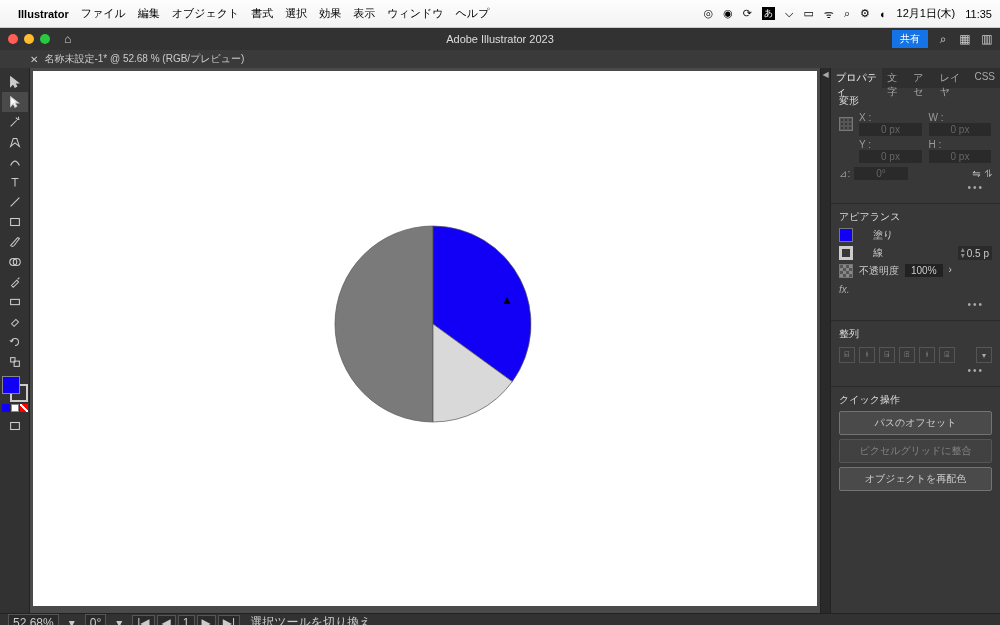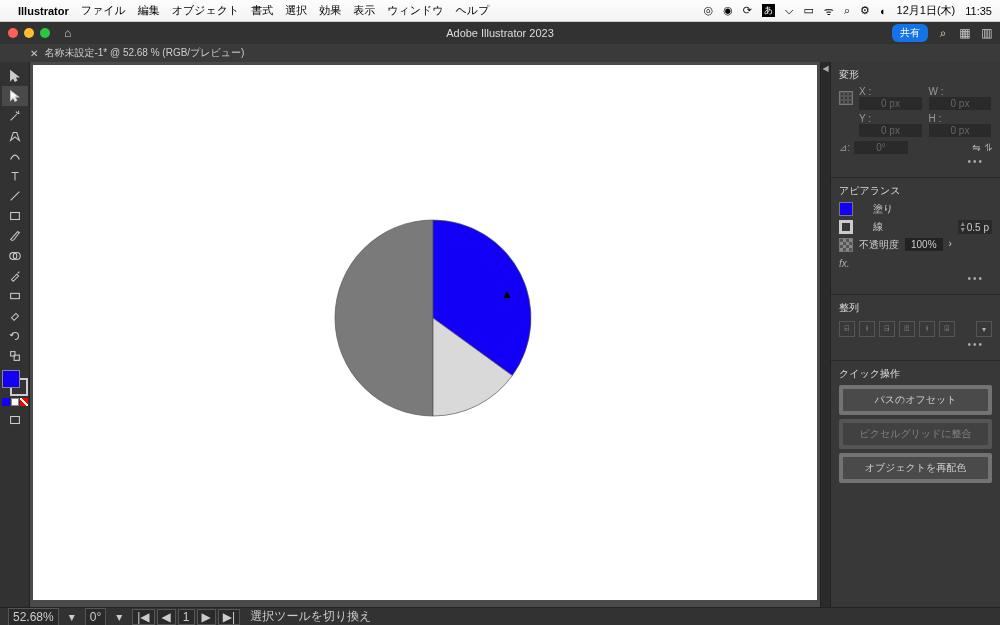--- a/index.html
+++ b/index.html
@@ -1,36 +1,36 @@
 <!DOCTYPE html>
 <html><head>
 <meta charset="utf-8">
 <style>
   * { margin: 0; padding: 0; box-sizing: border-box; font-family: -apple-system, "Hiragino Sans", sans-serif; }
   body { width: 1000px; height: 625px; background: #323232; overflow: hidden; font-size: 11px; color: #e0e0e0; }
 
   
-  .menubar { height: 22px; background: linear-gradient(#fdfdfd,#f3f3f3); display: flex; align-items: center; padding: 0 8px; color: #000; border-bottom: 1px solid #ccc; text-align: center; }
+  .menubar { height: 28px; background: linear-gradient(#fdfdfd,#f3f3f3); display: flex; align-items: center; padding: 0 8px; color: #000; border-bottom: 1px solid #ccc; text-align: center; }
   .menubar .apple { font-size: 13px; margin-right: 10px; }
   .menubar .appname { font-weight: 600; margin-right: 12px; }
   .menubar .menu-item { margin-right: 12px; font-size: 11px; }
   .menubar .spacer { flex: 1; }
   .menubar .status-icons { display: flex; align-items: center; gap: 10px; font-size: 11px; }
   .menubar .status-icons span { display: inline-flex; align-items: center; }
   .menubar .date { }
 
   
   .appbar { height: 22px; background: #323232; display: flex; align-items: center; padding: 0 8px; color: #ccc; position: relative; }
   .traffic { display: flex; gap: 6px; margin-right: 8px; }
   .traffic .dot { width: 10px; height: 10px; border-radius: 50%; }
   .traffic .r { background: #ff5f57; } .traffic .y { background: #febc2e; } .traffic .g { background: #28c840; }
   .appbar .home { margin-left: 6px; font-size: 12px; }
   .appbar .title { position: absolute; left: 50%; transform: translateX(-50%); font-size: 11px; color: #ddd; }
   .appbar .right { position: absolute; right: 6px; display: flex; gap: 8px; align-items: center; }
-  .share-btn { background: #1473e6; color: #fff; padding: 2px 8px; border-radius: 6px; font-size: 10px; }
+  .share-btn { background: #1473e6; color: #fff; padding: 2px 8px; border-radius: 0; font-size: 10px; }
   .appbar .icon { width: 14px; height: 14px; display: inline-flex; align-items: center; justify-content: center; color: #ccc; font-size: 12px; }
 
   
   .doctab-bar { height: 18px; background: #3a3a3a; display: flex; align-items: center; padding-left: 30px; color: #ccc; font-size: 10px; }
   .doctab { display: flex; align-items: center; gap: 6px; }
   .doctab .x { font-size: 10px; }
 
   
   .main { display: flex; height: calc(100% - 22px - 22px - 18px - 18px); }
 
@@ -78,21 +78,21 @@
   .sw.op { background: repeating-conic-gradient(#888 0 25%, #555 0 50%) 0 0/6px 6px; }
   .stroke-val { background: #2a2a2a; padding: 1px 3px; display: inline-flex; align-items:center; gap:2px;}
   .stroke-val .arrows{font-size:8px;color:#888;line-height:6px;display:flex;flex-direction:column;}
   .op-row { display:flex; align-items:flex-start; gap:6px;}
   .op-val { background: #222; padding: 1px 6px; }
   .fx { font-style: italic; padding: 2px 0; color:#aaa;}
 
   .align-row { display: flex; gap: 4px; padding-top:2px;}
   .align-ic { width: 16px; height: 16px; border: 1px solid #555; display:flex;align-items:center;justify-content:center;font-size:8px;color:#aaa;}
 
-  .qbtn { background: #4a4a4a; border: 4px solid #737373; padding: 4px 6px; text-align: center; margin-bottom: 4px; font-size: 10px; border-radius:2px;}
+  .qbtn { background: #4a4a4a; border: 1px solid #737373; padding: 4px 6px; text-align: center; margin-bottom: 4px; font-size: 10px; border-radius:2px;}
 
   
   .status { height: 18px; background: #323232; display: flex; align-items: center; padding: 0 8px; gap: 10px; font-size: 12px; color: #ccc; border-top:1px solid #222;}
   .status .field { background: #2a2a2a; padding: 1px 4px; border:1px solid #555;}
   .status .nav { display:flex; gap:2px; }
   .status .nav span{background:#2a2a2a;padding:0 4px;border:1px solid #555;}
 </style>
 </head>
 <body>
 
@@ -253,20 +253,27 @@
         </svg>
       <span class="cursor">▲</span>
     </div>
   </div>
 
   <div class="panel-toggle">
       <span>◀</span>
     </div>
 
   <div class="props">
+    <div class="props-tabs">
+      <div class="ptab active">プロパティ</div>
+      <div class="ptab">文字</div>
+      <div class="ptab">アセ</div>
+      <div class="ptab">レイヤ</div>
+      <div class="ptab">CSS</div>
+    </div>
 
     <div class="section">
       <div class="section-title">変形</div>
       <div class="transform-grid">
         <div class="ref-box">
             <div></div>
             <div></div>
             <div></div>
             <div></div>
             <div></div>

